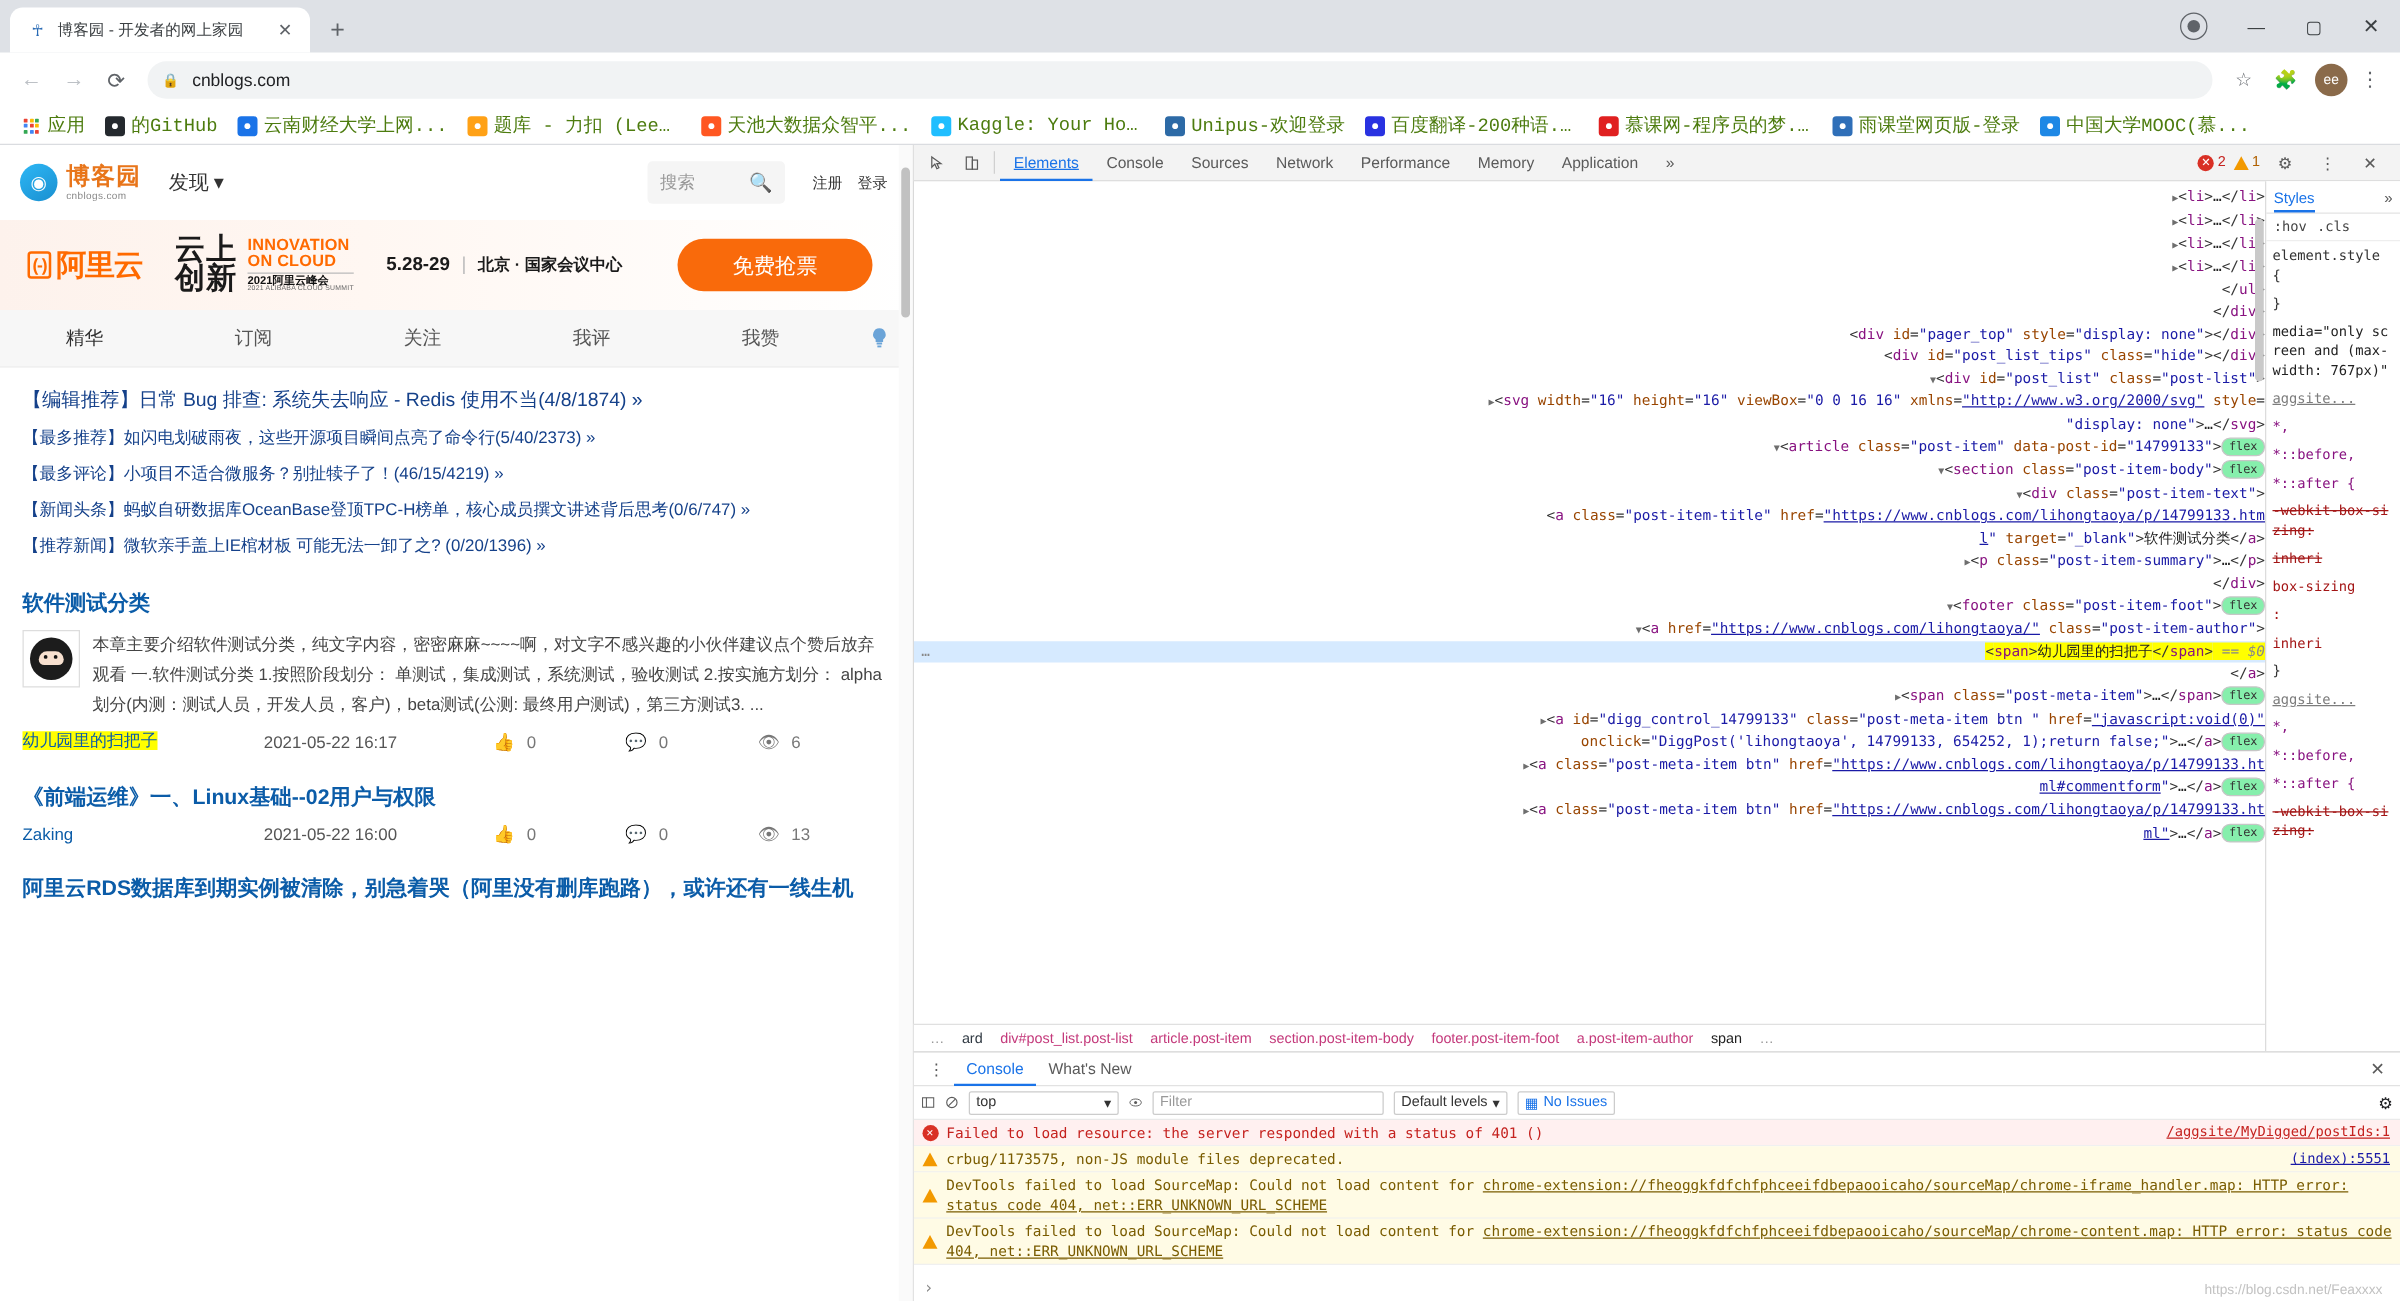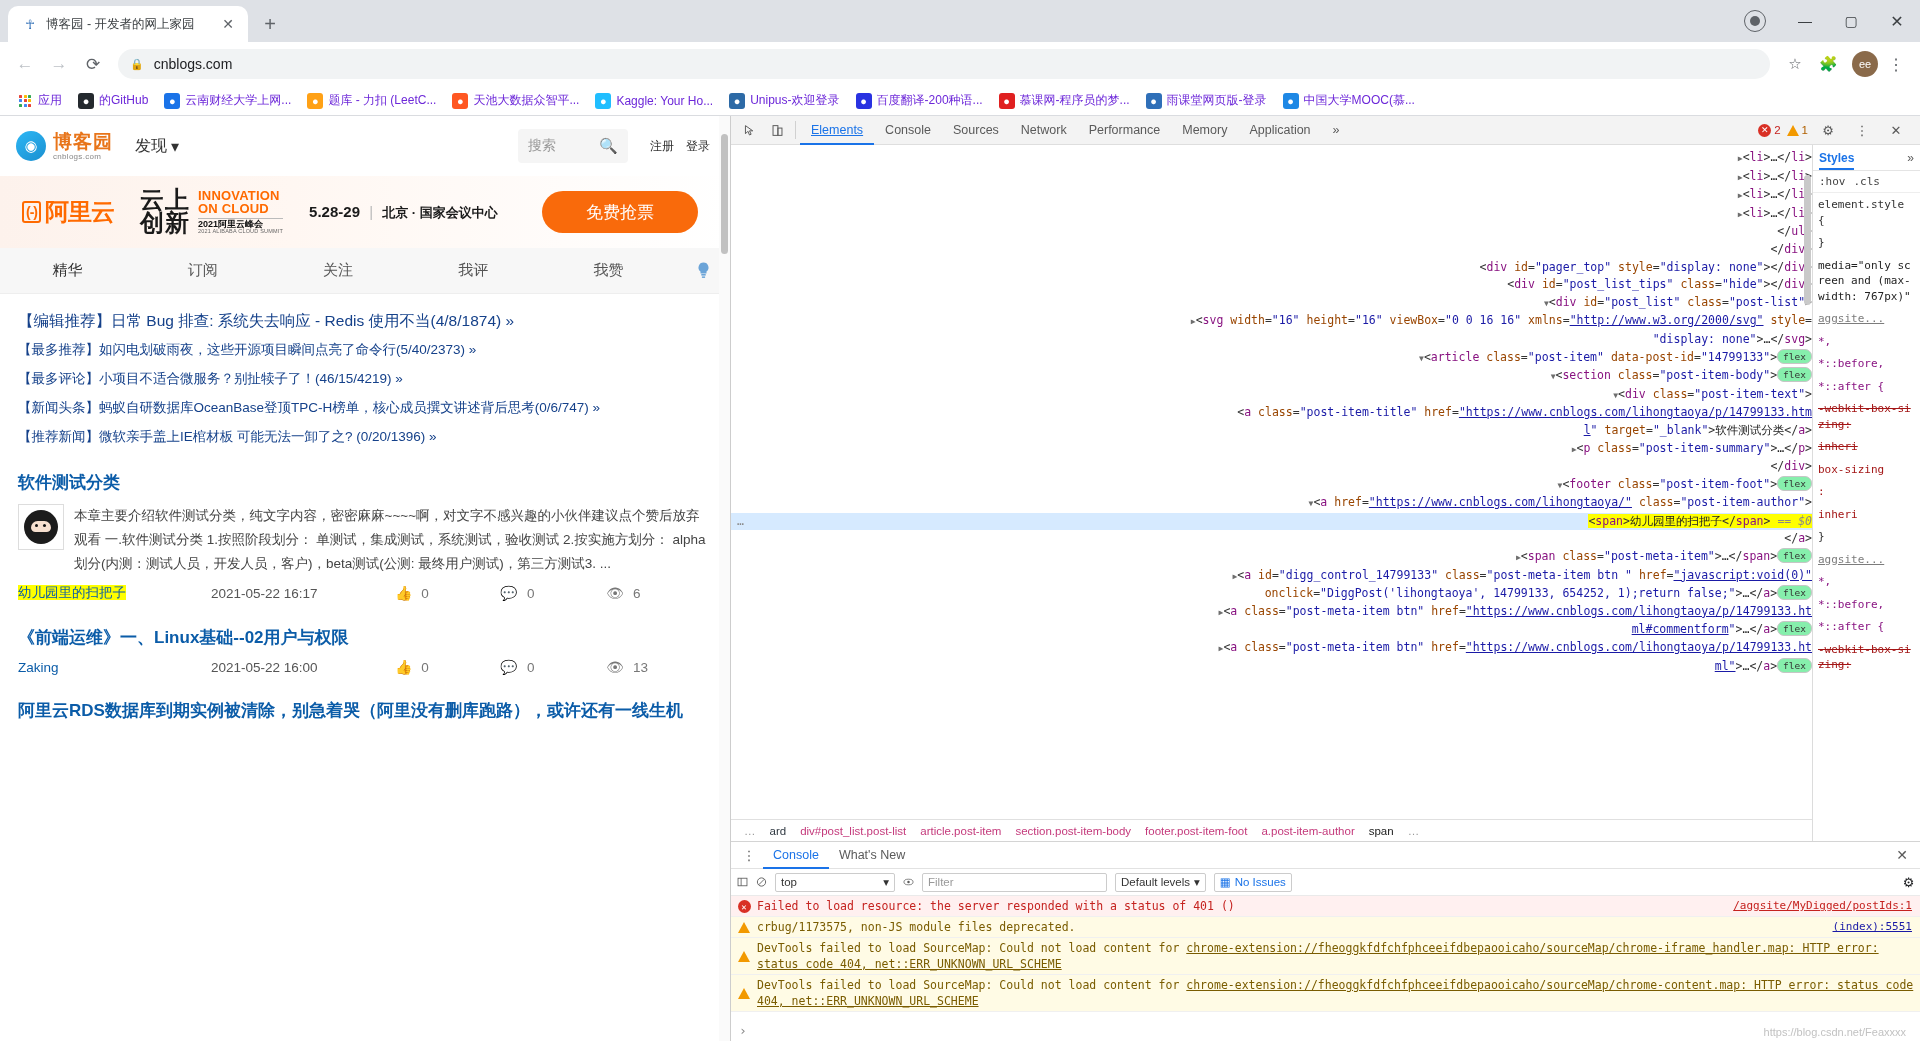--- a/index.html
+++ b/index.html
@@ -38,21 +38,21 @@
   .omnibox .url { font-size:14px; color:#202124; }
   .star { color:#5f6368; font-size:15px; }
   .ext-puzzle { color:#5f6368; font-size:15px; }
   .avatar { width:26px; height:26px; border-radius:50%; background:#8a6a4a; color:#fff; font-size:11px;
             display:flex; align-items:center; justify-content:center; margin-left:4px; }
   .kebab { width:28px; height:28px; display:flex; align-items:center; justify-content:center; color:#5f6368; font-size:16px; }
 
   .bookmarks { height:30px; background:#fff; border-bottom:1px solid #dadce0; display:flex; align-items:center;
                padding:0 10px; gap:2px; overflow:hidden; }
   .bm { display:flex; align-items:center; gap:5px; padding:3px 7px; border-radius:4px; white-space:nowrap; }
-  .bm-label { font-size:12px; color:#6d28d9; max-width:150px; overflow:hidden; text-overflow:ellipsis; }
+  .bm-label { font-size:15px; color:#4d7c0f; max-width:150px; overflow:hidden; text-overflow:ellipsis;font-family:Liberation Mono, monospace; }
   .bm-ico { width:16px; height:16px; flex:0 0 16px; display:flex; align-items:center; justify-content:center;
             font-size:11px; border-radius:3px; color:#fff; }
   .apps-grid { display:grid; grid-template-columns:repeat(3,3px); grid-template-rows:repeat(3,3px); gap:1.5px; }
   .apps-grid i { width:3px; height:3px; display:block; border-radius:0.5px; }
 
   
   .viewport { flex:1; display:flex; min-height:0; }
   .webpage { width:730px; background:#fff; position:relative; overflow:hidden; }
   .pagescroll { position:absolute; right:0; top:0; width:11px; height:100%; background:#fafafa; }
   .pagescroll .thumb { position:absolute; top:18px; left:2px; width:7px; height:120px; background:#c1c1c1; border-radius:4px; }
@@ -159,21 +159,21 @@
   .crumbs { height:22px; border-top:1px solid #e0e0e0; display:flex; align-items:center; gap:0; padding:0 6px;
             font-size:11.5px; overflow:hidden; white-space:nowrap; background:#fff; }
   .crumb { padding:0 7px; color:#303942; }
   .crumb.dim { color:#999; }
   .crumb.pink { color:#c4397b; }
   .crumb.on { color:#222; }
 
   .dt-styles { width:108px; border-left:1px solid #dcdcdc; display:flex; flex-direction:column; background:#fff; }
   .st-head { height:26px; display:flex; align-items:center; justify-content:space-between; padding:0 6px;
              border-bottom:1px solid #e4e4e4; }
-  .st-head .t { font-size:12px; color:#1a73e8; box-shadow:inset 0 -2px 0 #1a73e8; line-height:24px;font-weight:bold; }
+  .st-head .t { font-size:12px; color:#1a73e8; box-shadow:inset 0 -2px 0 #1a73e8; line-height:24px; }
   .st-head .more { color:#5a5a5a; font-size:12px; }
   .st-toolbar { height:22px; display:flex; align-items:center; gap:8px; padding:0 6px; border-bottom:1px solid #eee;
                 font-size:11px; color:#444; font-family:"DejaVu Sans Mono", monospace; }
   .st-body { flex:1; overflow:hidden; font-family:"DejaVu Sans Mono", monospace; font-size:11px; line-height:15.5px;
              padding:4px 5px; color:#333; word-break:break-all; }
   .st-rule { margin-bottom:7px; }
   .st-sel { color:#881280; }
   .st-media { color:#222; }
   .st-src { color:#7c7c7c; text-decoration:underline; }
   .st-prop { color:#a31515; }

